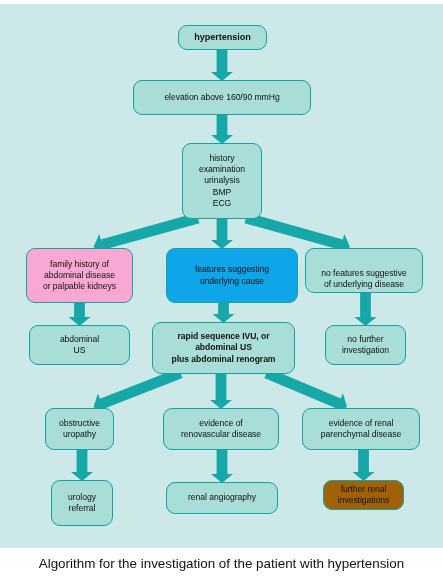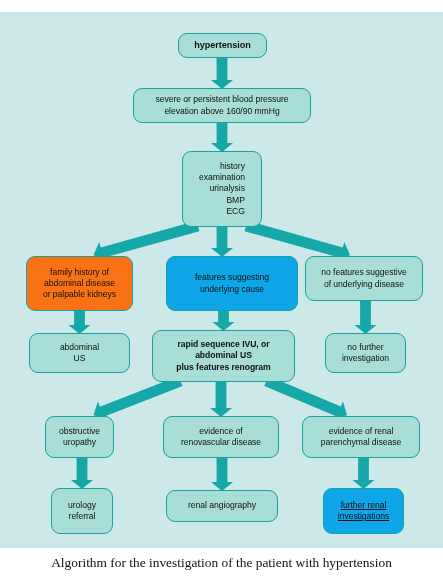--- a/index.html
+++ b/index.html
@@ -1,34 +1,34 @@
 <!DOCTYPE html>
 <html><head>
 <meta charset="utf-8">
 <style>
   html,body{margin:0;padding:0;background:#ffffff;}
   body{width:443px;height:578px;overflow:hidden;
        font-family:"Liberation Sans",sans-serif;}
   #root{position:relative;width:443px;height:578px;background:#ffffff;}
-  #panel{position:absolute;left:0;top:12px;width:443px;height:548px;
+  #panel{position:absolute;left:0;top:4px;width:443px;height:548px;
          background:#cde8e8;overflow:hidden;}
   #flow{position:absolute;left:0;top:0;width:443px;height:548px;}
   svg.arrows{position:absolute;left:0;top:0;width:443px;height:548px;
              pointer-events:none;}
   .node{position:absolute;box-sizing:border-box;
         background:#a8ddd8;border:1.1px solid #16a39f;border-radius:9px;
         display:flex;align-items:center;justify-content:center;text-align:center;
         color:#111111;font-size:8.6px;line-height:11.1px;
         letter-spacing:-0.05px;padding:2px 3px;z-index:3;}
   .node.bold{font-weight:bold;font-size:9.1px;}
   .node span{display:block;}
   #caption{position:absolute;left:0;top:548px;width:443px;height:30px;
            background:#ffffff;display:flex;align-items:center;
            justify-content:center;}
-  #caption span{font-family:Liberation Serif, serif;font-size:13.4px;
+  #caption span{font-family:Liberation Sans, sans-serif;font-size:13.4px;
                 color:#111111;white-space:nowrap;}
 </style>
 </head>
 <body>
 
 <div id="root">
   <div id="panel">
     <svg class="arrows" id="arrow-layer" viewBox="0 0 443 548">
         <polygon points="216.6,45 227.4,45 227.4,68 233,68 222,77 211,68 216.6,68" fill="#16a8a8"></polygon>
         <polygon points="216.6,110 227.4,110 227.4,131 233,131 222,140 211,131 216.6,131" fill="#16a8a8"></polygon>
@@ -46,63 +46,62 @@
         <polygon points="358.1,445 368.9,445 368.9,468 374.5,468 363.5,477 352.5,468 358.1,468" fill="#16a8a8"></polygon>
       </svg>
     <div id="flow">
         <div class="node bold" style="left: 178px; top: 21px; width: 89px; height: 25px; background: rgb(168, 221, 216); border-color: rgb(22, 163, 159); color: rgb(17, 17, 17);">
           <div>
             <span>hypertension</span>
           </div>
         </div>
         <div class="node" style="left: 133px; top: 76px; width: 178px; height: 35px; background: rgb(168, 221, 216); border-color: rgb(22, 163, 159); color: rgb(17, 17, 17);">
           <div>
-            <span>severe or persistent blood pressure</span>
             <span>elevation above 160/90 mmHg</span>
           </div>
         </div>
-        <div class="node" style="left: 182px; top: 139px; width: 80px; height: 76px; background: rgb(168, 221, 216); border-color: rgb(22, 163, 159); color: rgb(17, 17, 17); text-align: right;">
+        <div class="node" style="left: 182px; top: 139px; width: 80px; height: 76px; background: rgb(168, 221, 216); border-color: rgb(22, 163, 159); color: rgb(17, 17, 17);">
           <div>
             <span>history</span>
             <span>examination</span>
             <span>urinalysis</span>
             <span>BMP</span>
             <span>ECG</span>
           </div>
         </div>
-        <div class="node" style="left: 26px; top: 244px; width: 107px; height: 55px; background: #f97316; border-color: rgb(22, 163, 159); color: rgb(17, 17, 17);">
+        <div class="node" style="left: 26px; top: 244px; width: 107px; height: 55px; background: #f9a8d4; border-color: rgb(22, 163, 159); color: rgb(17, 17, 17);">
           <div>
             <span>family history of</span>
             <span>abdominal disease</span>
             <span>or palpable kidneys</span>
           </div>
         </div>
         <div class="node" style="left: 166px; top: 244px; width: 132px; height: 55px; background: #0ea5e9; border-color: rgb(22, 163, 159); color: rgb(17, 17, 17);">
           <div>
             <span>features suggesting</span>
             <span>underlying cause</span>
           </div>
         </div>
-        <div class="node" style="left: 305px; top: 244px; width: 118px; height: 45px; background: rgb(168, 221, 216); border-color: rgb(22, 163, 159); color: rgb(17, 17, 17);">
+        <div class="node" style="left: 305px; top: 244px; width: 118px; height: 45px; background: rgb(168, 221, 216); border-color: rgb(22, 163, 159); color: rgb(17, 17, 17); align-items: flex-end;">
           <div>
             <span>no features suggestive</span>
             <span>of underlying disease</span>
           </div>
         </div>
         <div class="node" style="left: 29px; top: 321px; width: 101px; height: 40px; background: rgb(168, 221, 216); border-color: rgb(22, 163, 159); color: rgb(17, 17, 17);">
           <div>
             <span>abdominal</span>
             <span>US</span>
           </div>
         </div>
         <div class="node" style="left: 152px; top: 318px; width: 143px; height: 52px; background: rgb(168, 221, 216); border-color: rgb(22, 163, 159); color: rgb(17, 17, 17); font-weight: bold;">
           <div>
             <span>rapid sequence IVU, or</span>
             <span>abdominal US</span>
-            <span>plus features renogram</span>
+            <span>plus abdominal renogram</span>
           </div>
         </div>
         <div class="node" style="left: 325px; top: 321px; width: 81px; height: 40px; background: rgb(168, 221, 216); border-color: rgb(22, 163, 159); color: rgb(17, 17, 17);">
           <div>
             <span>no further</span>
             <span>investigation</span>
           </div>
         </div>
         <div class="node" style="left: 163px; top: 404px; width: 116px; height: 42px; background: rgb(168, 221, 216); border-color: rgb(22, 163, 159); color: rgb(17, 17, 17);">
           <div>
@@ -126,21 +125,21 @@
           <div>
             <span>urology</span>
             <span>referral</span>
           </div>
         </div>
         <div class="node" style="left: 166px; top: 478px; width: 112px; height: 32px; background: rgb(168, 221, 216); border-color: rgb(22, 163, 159); color: rgb(17, 17, 17);">
           <div>
             <span>renal angiography</span>
           </div>
         </div>
-        <div class="node" style="left: 323px; top: 476px; width: 81px; height: 46px; background: #0ea5e9; border-color: rgb(22, 163, 159); color: rgb(17, 17, 17); text-decoration: underline;">
+        <div class="node" style="left: 323px; top: 476px; width: 81px; height: 30px; background: #a16207; border-color: rgb(22, 163, 159); color: rgb(17, 17, 17);">
           <div>
             <span>further renal</span>
             <span>investigations</span>
           </div>
         </div>
       </div>
   </div>
   <div id="caption">
     <span>Algorithm for the investigation of the patient with hypertension</span>
   </div>

